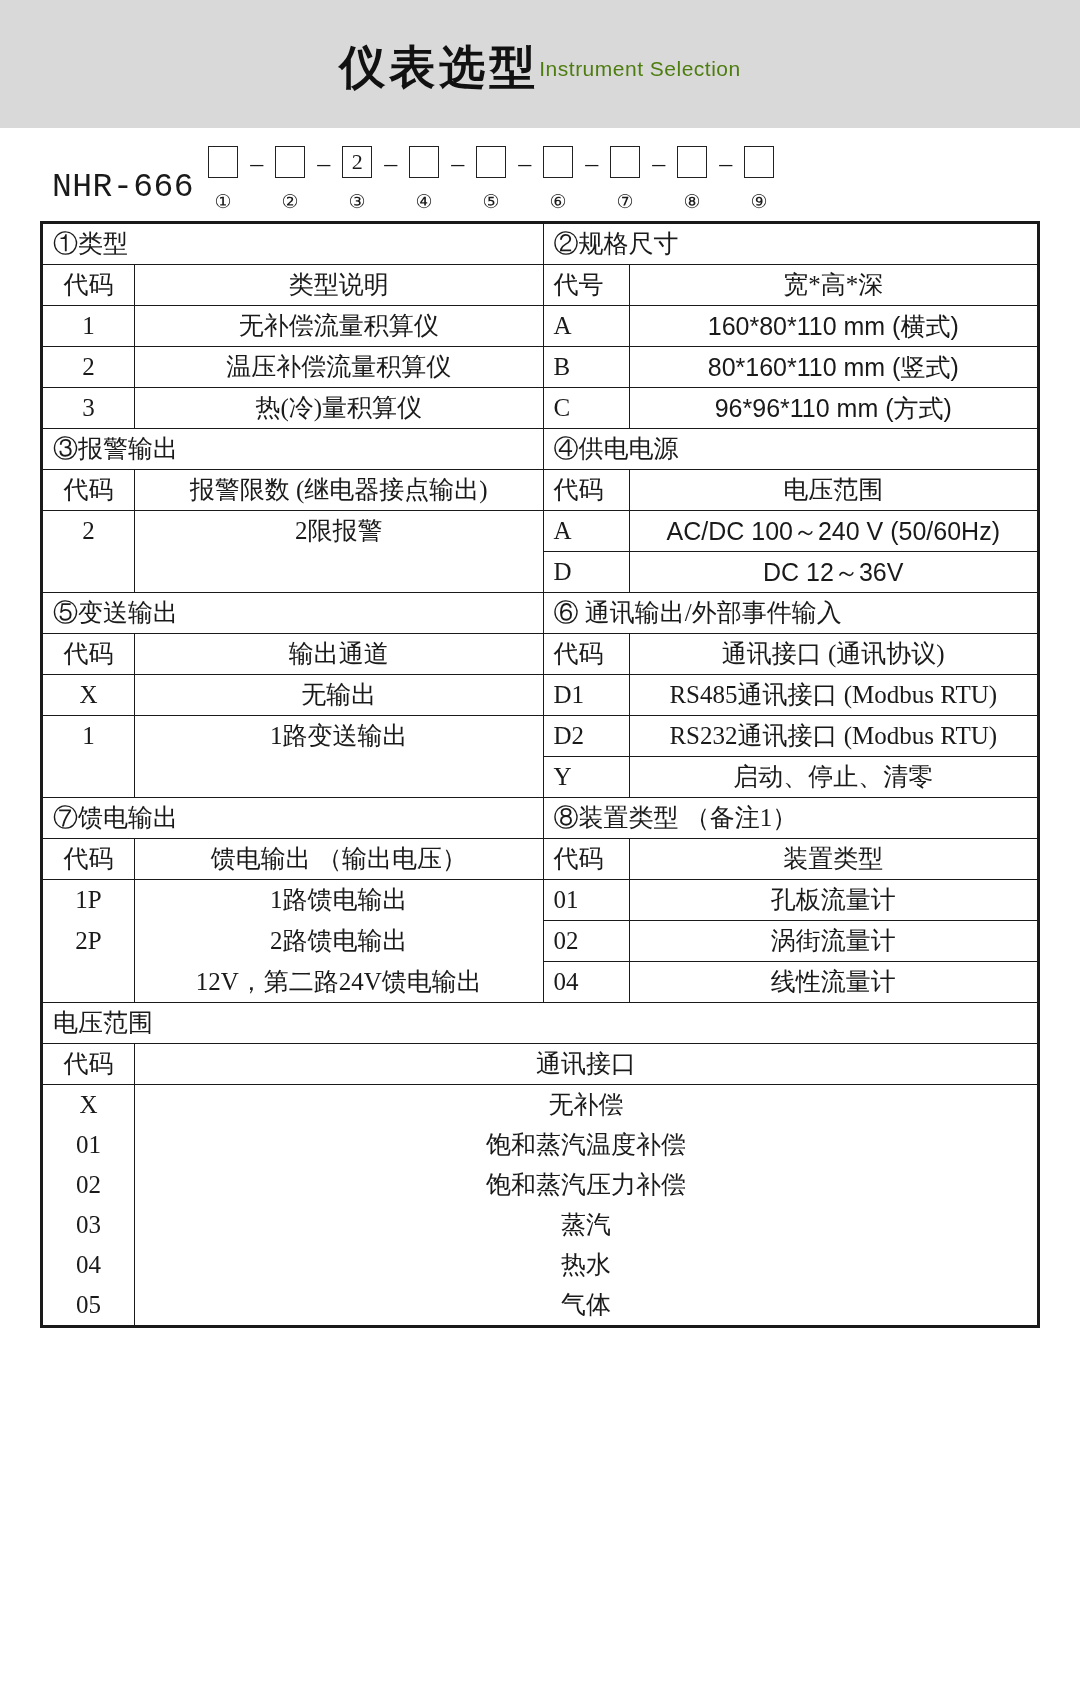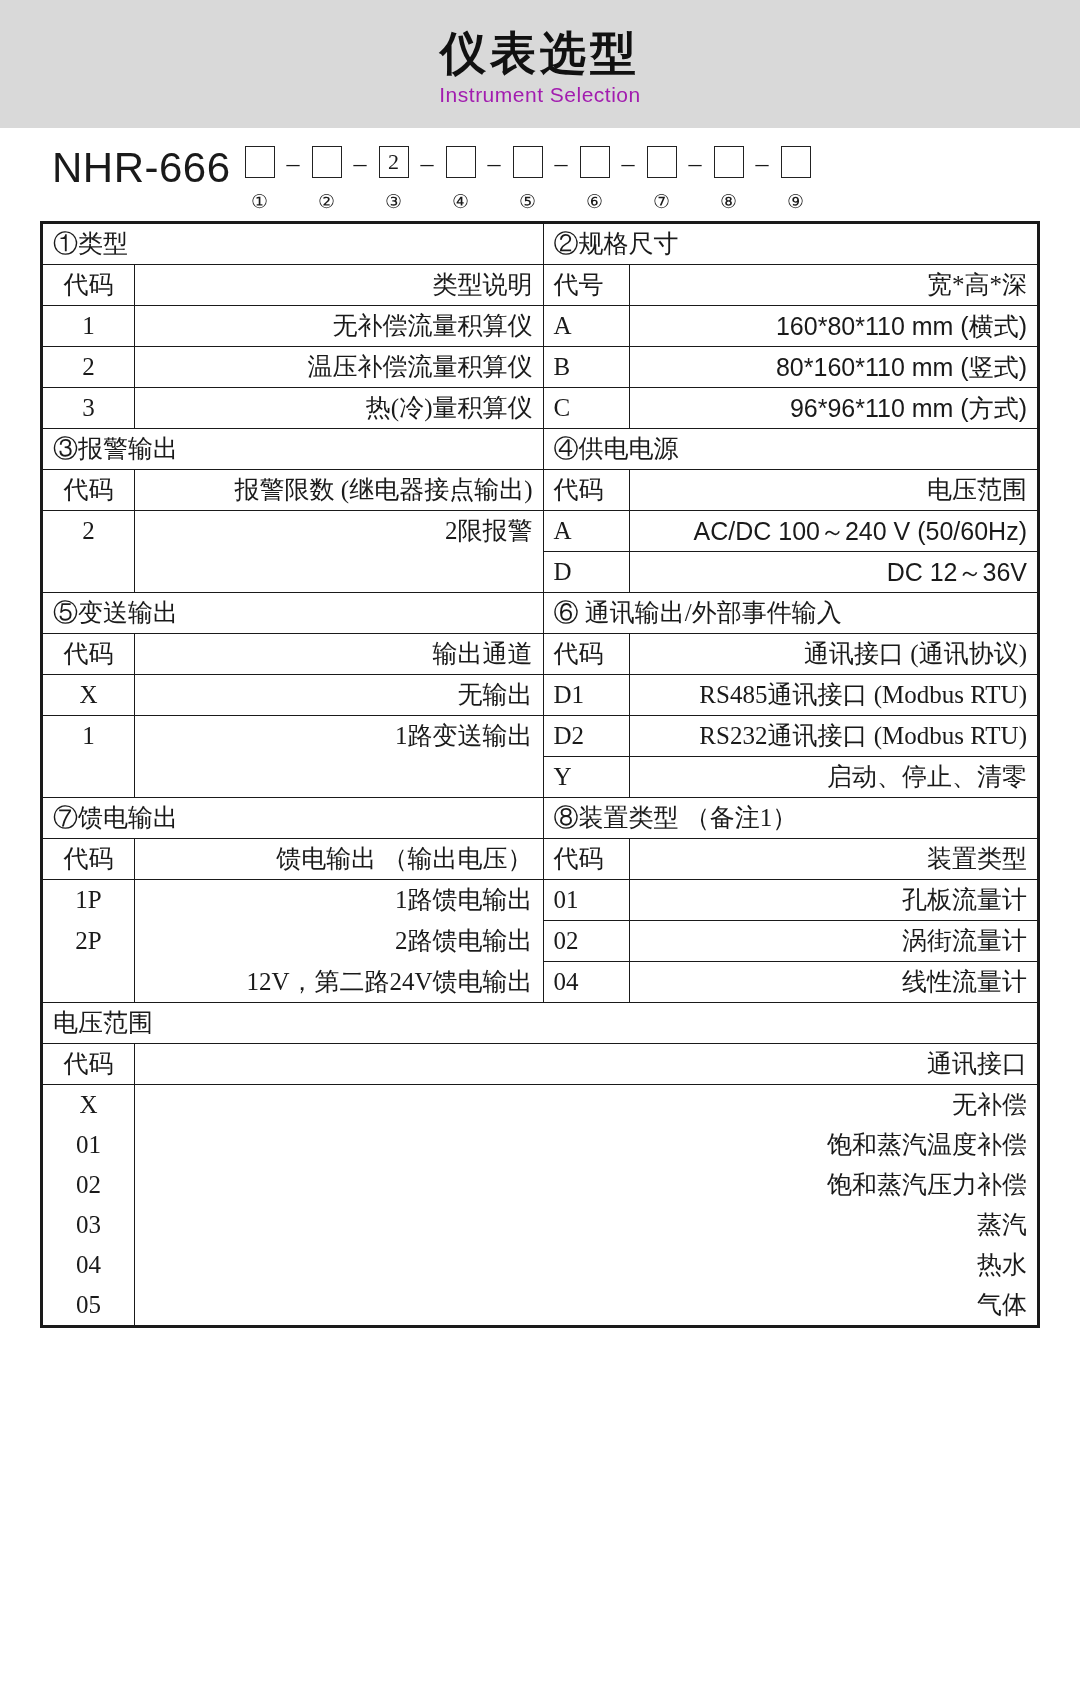--- a/index.html
+++ b/index.html
@@ -16,55 +16,56 @@
     overflow: hidden;
   }
 
   
   .header {
     background: #d9d9d9;
     width: 100%;
     height: 128px;
     box-sizing: border-box;
     display: flex;
-    flex-direction: column;
+    flex-direction: row;
     align-items: center;
     justify-content: center;
     padding-top: 6px;
   }
   .header-title {
     font-family: "Liberation Sans", sans-serif;
     font-weight: bold;
     font-size: 46px;
     letter-spacing: 4px;
     color: #111;
     line-height: 1.15;
   }
   .header-sub {
     font-family: "Liberation Sans", sans-serif;
     font-size: 21px;
-    color: #a21caf;
+    color: #4d7c0f;
     letter-spacing: 0.5px;
     margin-top: 4px;
   }
 
   
   .model-area {
     margin-top: 18px;
     padding-left: 52px;
     display: flex;
     align-items: flex-start;
   }
   .model-name {
-    font-family: Liberation Sans, sans-serif;
-    font-size: 42px;
+    font-family: Liberation Mono, monospace;
+    font-size: 33px;
     letter-spacing: 0.5px;
     line-height: 40px;
     padding-top: 2px;
     white-space: nowrap;
+    margin-top: 20px;
   }
   .boxes {
     display: flex;
     align-items: flex-start;
     margin-left: 2px;
   }
   .slot {
     display: flex;
     flex-direction: column;
     align-items: center;
@@ -118,21 +119,21 @@
   td.code {
     text-align: center;
     width: 92px;
     white-space: nowrap;
   }
   td.code-r {
     text-align: left;
     width: 86px;
     white-space: nowrap;
   }
-  td.desc { text-align: right; }
+  td.desc { text-align: center; }
   .nb { border-top: none !important; margin-top: 44px; }
   .no-b { border-bottom: none !important; }
   .latin { font-family: Liberation Sans, sans-serif; }
 </style>
 </head>
 <body>
 
 <div class="header">
   <div class="header-title">仪表选型</div>
   <div class="header-sub">Instrument Selection</div>

